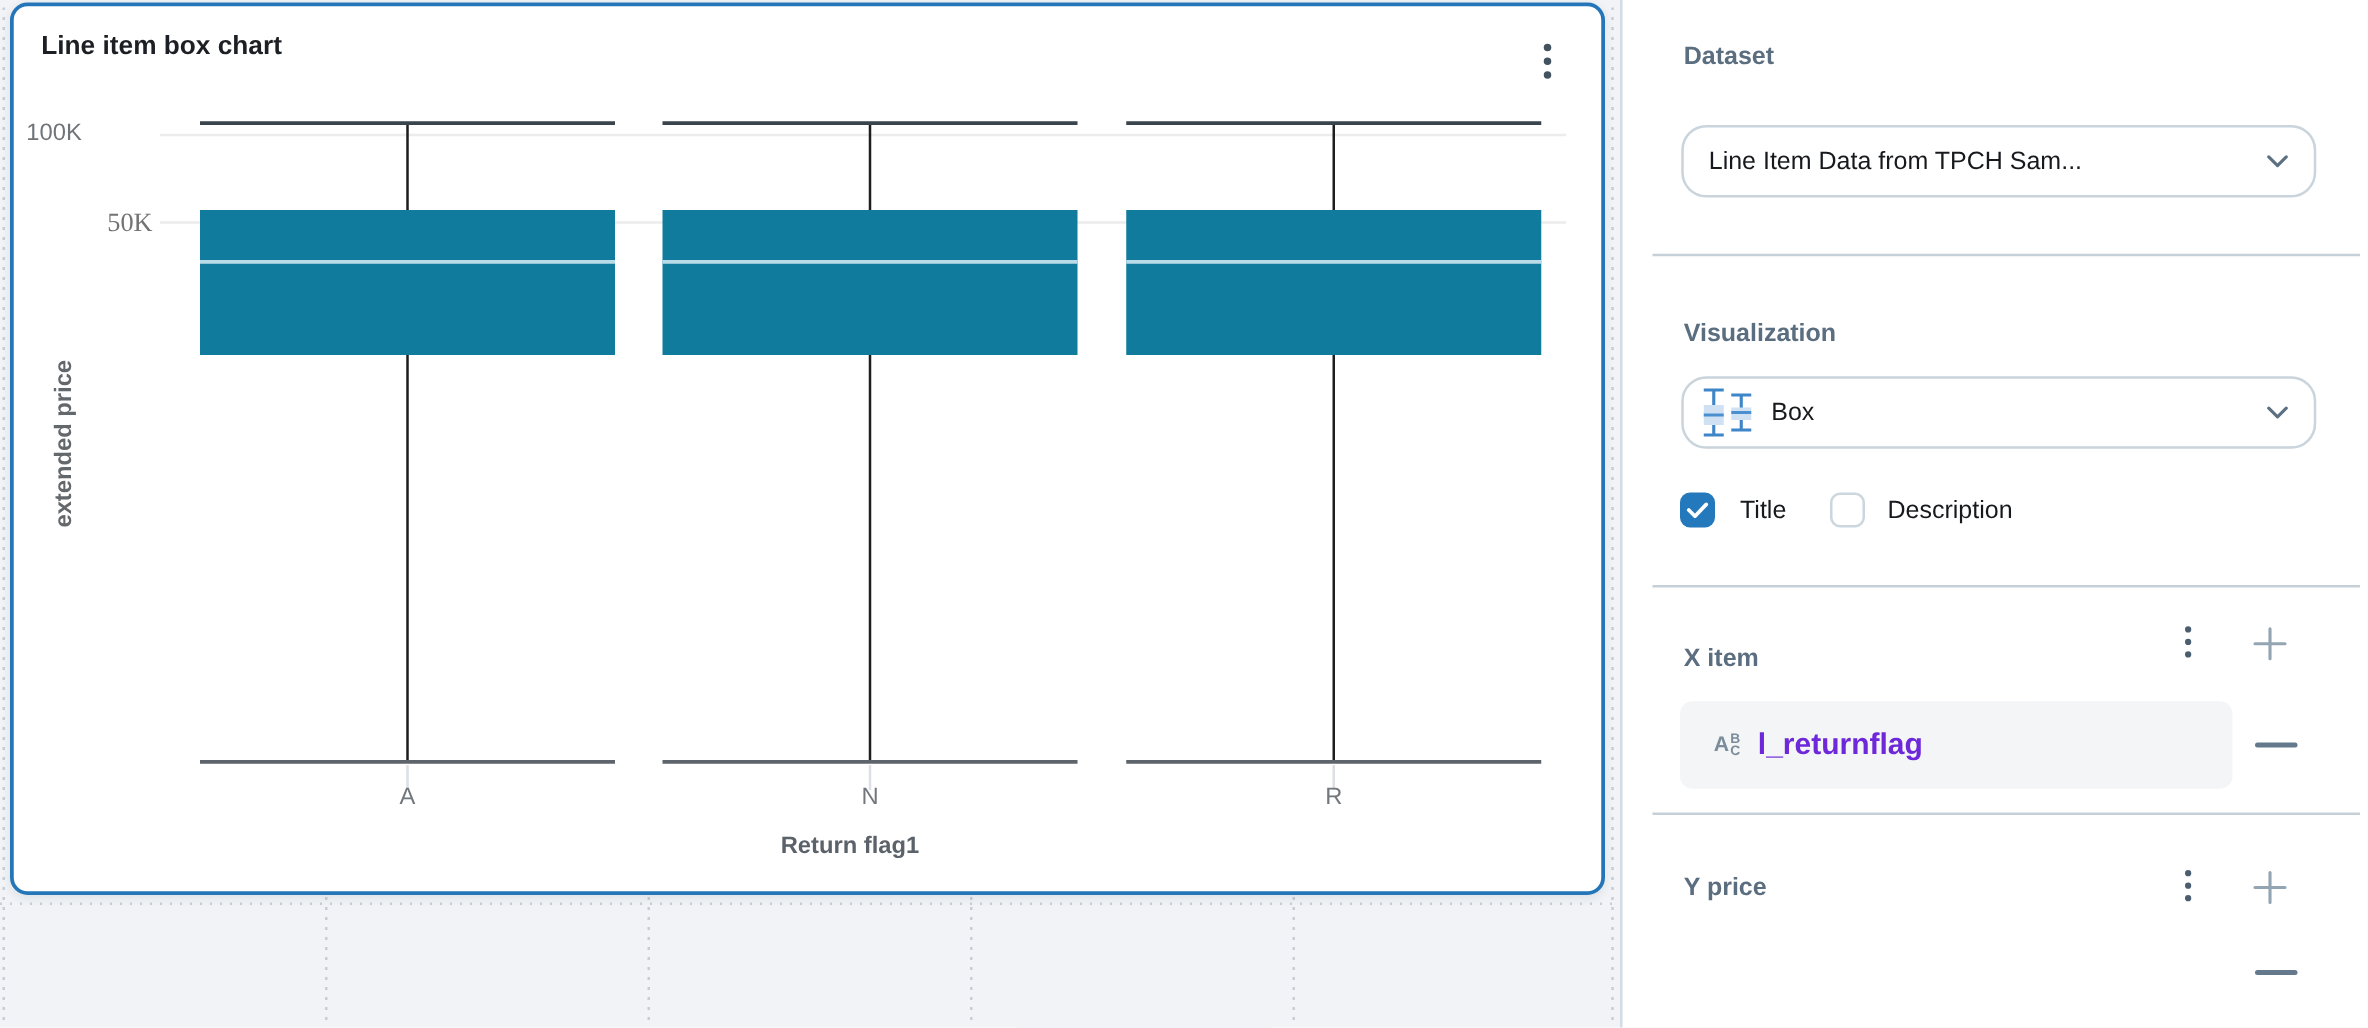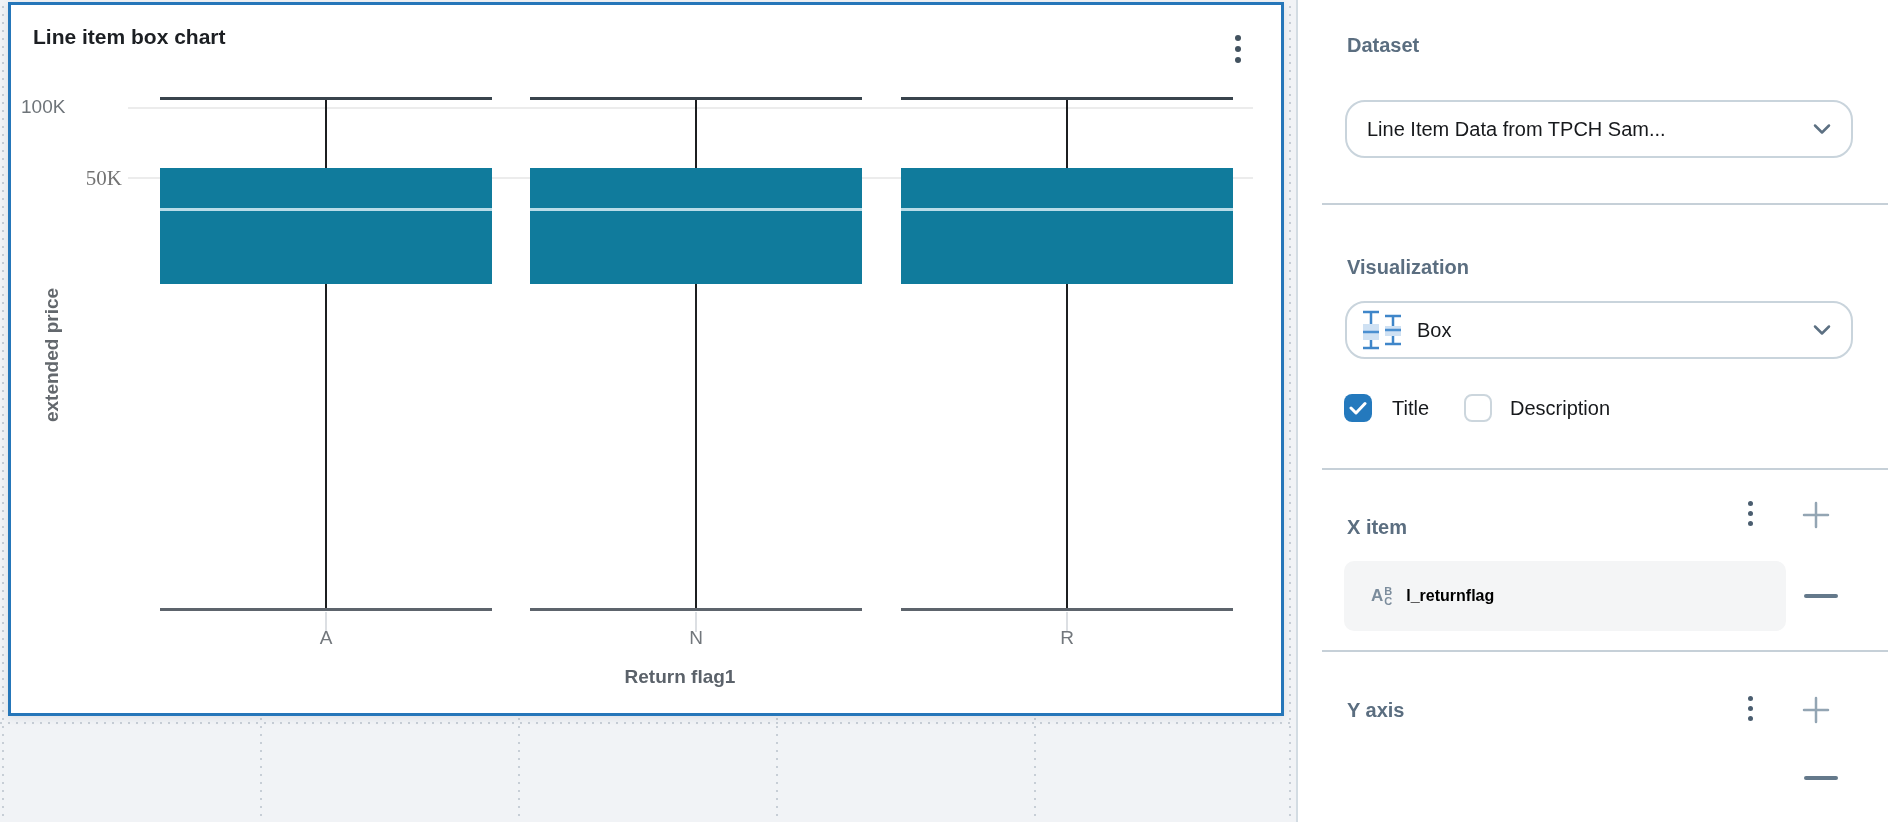--- a/index.html
+++ b/index.html
@@ -7,21 +7,21 @@
     position:relative;width:1894px;height:822px;overflow:hidden;
     background:#f1f3f6;font-family:"Liberation Sans",sans-serif;
   }
   
   .dots-v{position:absolute;width:2px;z-index:0;
     background:repeating-linear-gradient(to bottom,#c7ced6 0 2px,transparent 2px 8px);}
   .dots-h{position:absolute;height:2px;z-index:0;
     background:repeating-linear-gradient(to right,#c7ced6 0 2px,transparent 2px 8px);}
   
   .card{position:absolute;left:8px;top:2px;width:1270px;height:708px;z-index:1;
-    background:#ffffff;border:3px solid #2576b9;border-radius:0;
+    background:#ffffff;border:3px solid #2576b9;border-radius:14px;
     box-shadow:0 2px 8px rgba(44,62,80,.10);}
   .card-title{position:absolute;left:22px;top:20px;font-size:21px;font-weight:bold;color:#1c1f23;}
   .card-kebab{position:absolute;right:40px;top:30px;display:flex;flex-direction:column;gap:5px;cursor:pointer;}
   .card-kebab .kdot{width:6px;height:6px;border-radius:50%;background:#42525f;}
   .plot-area{position:absolute;inset:0;}
   .y-title-wrap{position:absolute;left:18px;top:150px;width:46px;height:400px;
     display:flex;align-items:center;justify-content:center;}
   .y-title{transform:rotate(-90deg);white-space:nowrap;font-size:19px;font-weight:bold;color:#63686d;}
   .x-title{position:absolute;left:419px;top:648px;width:500px;text-align:center;
     font-size:19px;font-weight:bold;color:#5b626a;margin-top:13px;}
@@ -40,21 +40,21 @@
   .cb{position:absolute;top:394px;width:28px;height:28px;border-radius:8px;box-sizing:border-box;
     cursor:pointer;display:flex;align-items:center;justify-content:center;background:#fff;
     border:2px solid #ccd6dd;}
   .cb.checked{background:#2479bd;border:none;}
   .cb-label{position:absolute;top:397px;font-size:20px;color:#17191c;}
   .p-kebab{position:absolute;display:flex;flex-direction:column;gap:5px;cursor:pointer;}
   .p-kebab .kdot{width:5px;height:5px;border-radius:50%;background:#4b5e70;}
   .plus-btn{position:absolute;cursor:pointer;display:flex;}
   .pill{position:absolute;left:46px;width:442px;height:70px;background:#f4f5f6;border-radius:10px;
     display:flex;align-items:center;cursor:pointer;}
-  .pill-text{margin-left:14px;font-size:16px;font-weight:bold;color:#000000;white-space:nowrap;}
+  .pill-text{margin-left:14px;font-size:24px;font-weight:bold;color:#6d28d9;white-space:nowrap;}
   .type-abc{margin-left:27px;display:inline-flex;align-items:center;color:#7b8c9c;font-weight:bold;}
   .type-abc .a{font-size:17px;}
   .type-abc .bc{display:flex;flex-direction:column;font-size:11px;line-height:10px;margin-left:1px;}
   .type-num{margin-left:27px;font-size:17px;font-weight:bold;color:#7b8c9c;letter-spacing:.5px;}
   .minus-btn{position:absolute;left:506px;width:34px;height:4px;border-radius:2px;
     background:#64798b;cursor:pointer;}
 </style>
 </head>
 <body>
 
@@ -180,21 +180,21 @@
           <span>B</span>
           <span>C</span>
         </span>
     </span>
     <span class="pill-text">l_returnflag</span>
   </div>
   <div class="minus-btn" style="top:594px"></div>
 
   <div class="divider" style="top:650px"></div>
 
-  <div class="p-heading" style="top:699px">Y axis</div>
+  <div class="p-heading" style="top:699px">Y price</div>
   <div class="p-kebab" style="left:450px;top:696px">
     <span class="kdot"></span>
       <span class="kdot"></span>
       <span class="kdot"></span>
   </div>
   <div class="plus-btn" style="left:503px;top:695px">
     <svg width="30" height="30" viewBox="0 0 30 30">
         <path d="M15 3 V27 M3 15 H27" stroke="#93a5b3" stroke-width="2.5" stroke-linecap="round"></path>
       </svg>
   </div>

